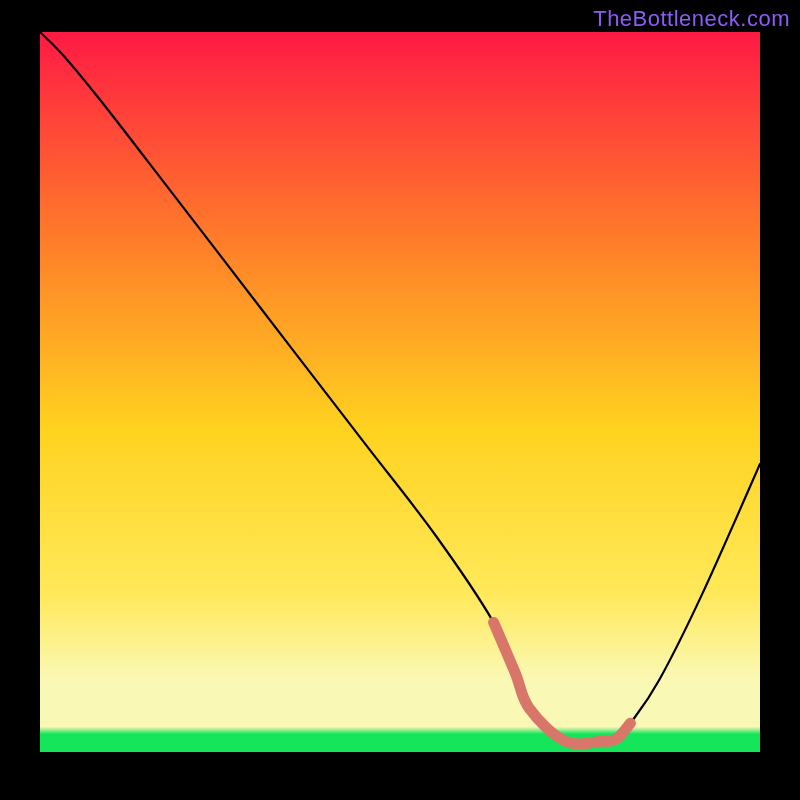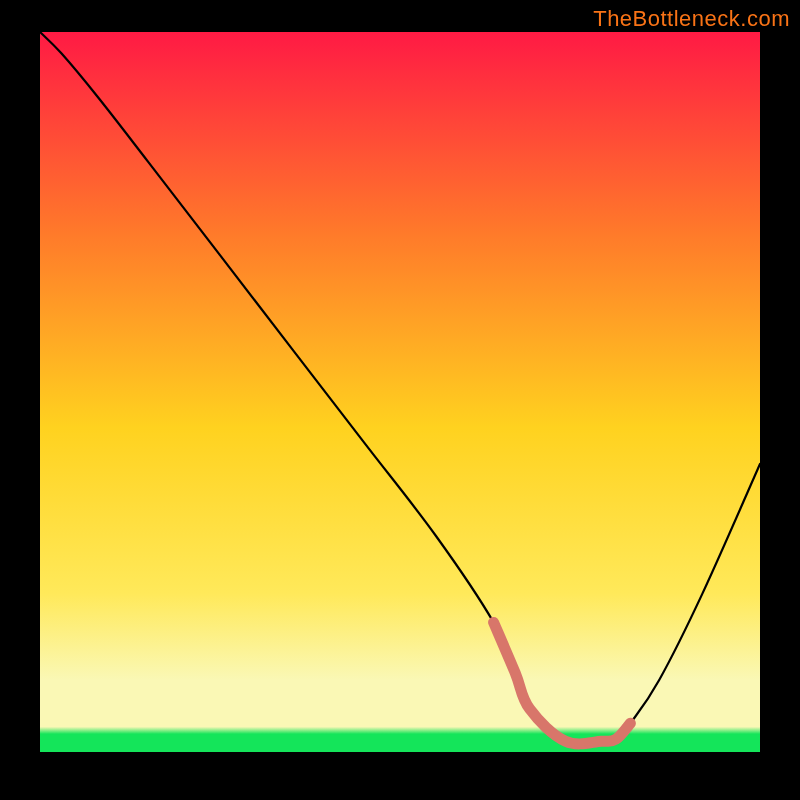--- a/index.html
+++ b/index.html
@@ -12,21 +12,21 @@
   }
   .container {
     position: relative;
     width: 800px;
     height: 800px;
   }
   .watermark {
     position: absolute;
     top: 6px;
     right: 10px;
-    color: #f97316;
+    color: #8b5cf6;
     font-size: 22px;
     letter-spacing: 0.5px;
     z-index: 10;
   }
   .plot-frame {
     position: absolute;
     left: 40px;
     top: 32px;
     width: 720px;
     height: 720px;

